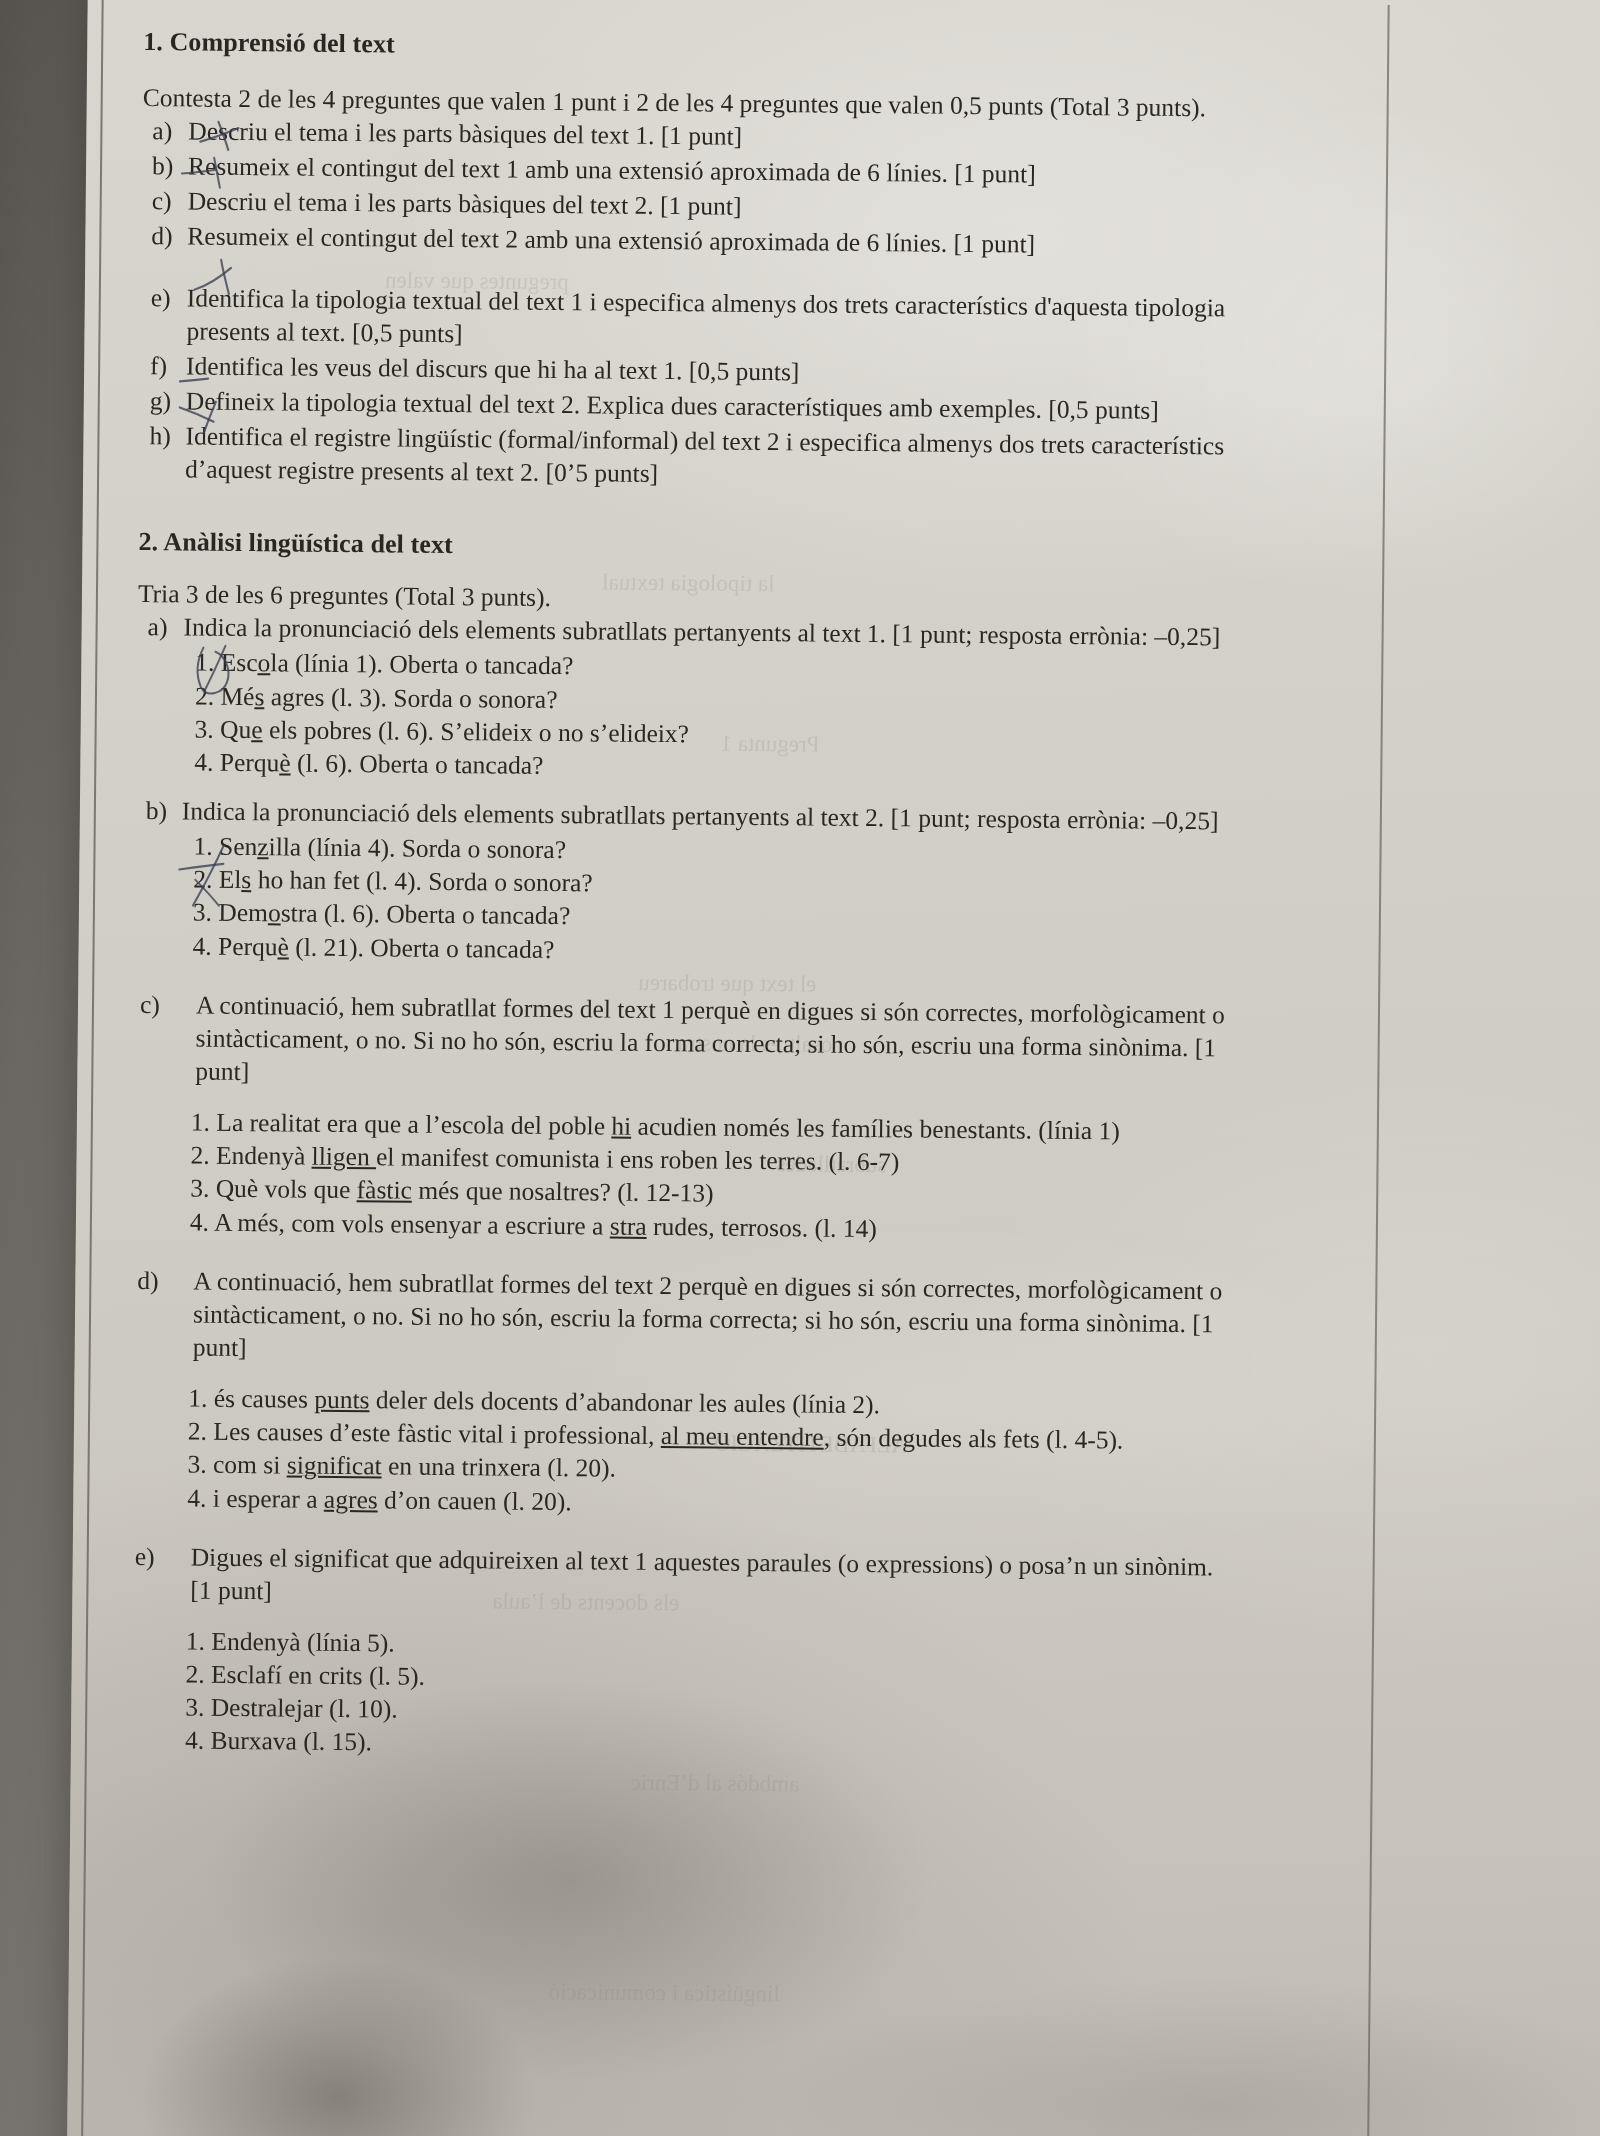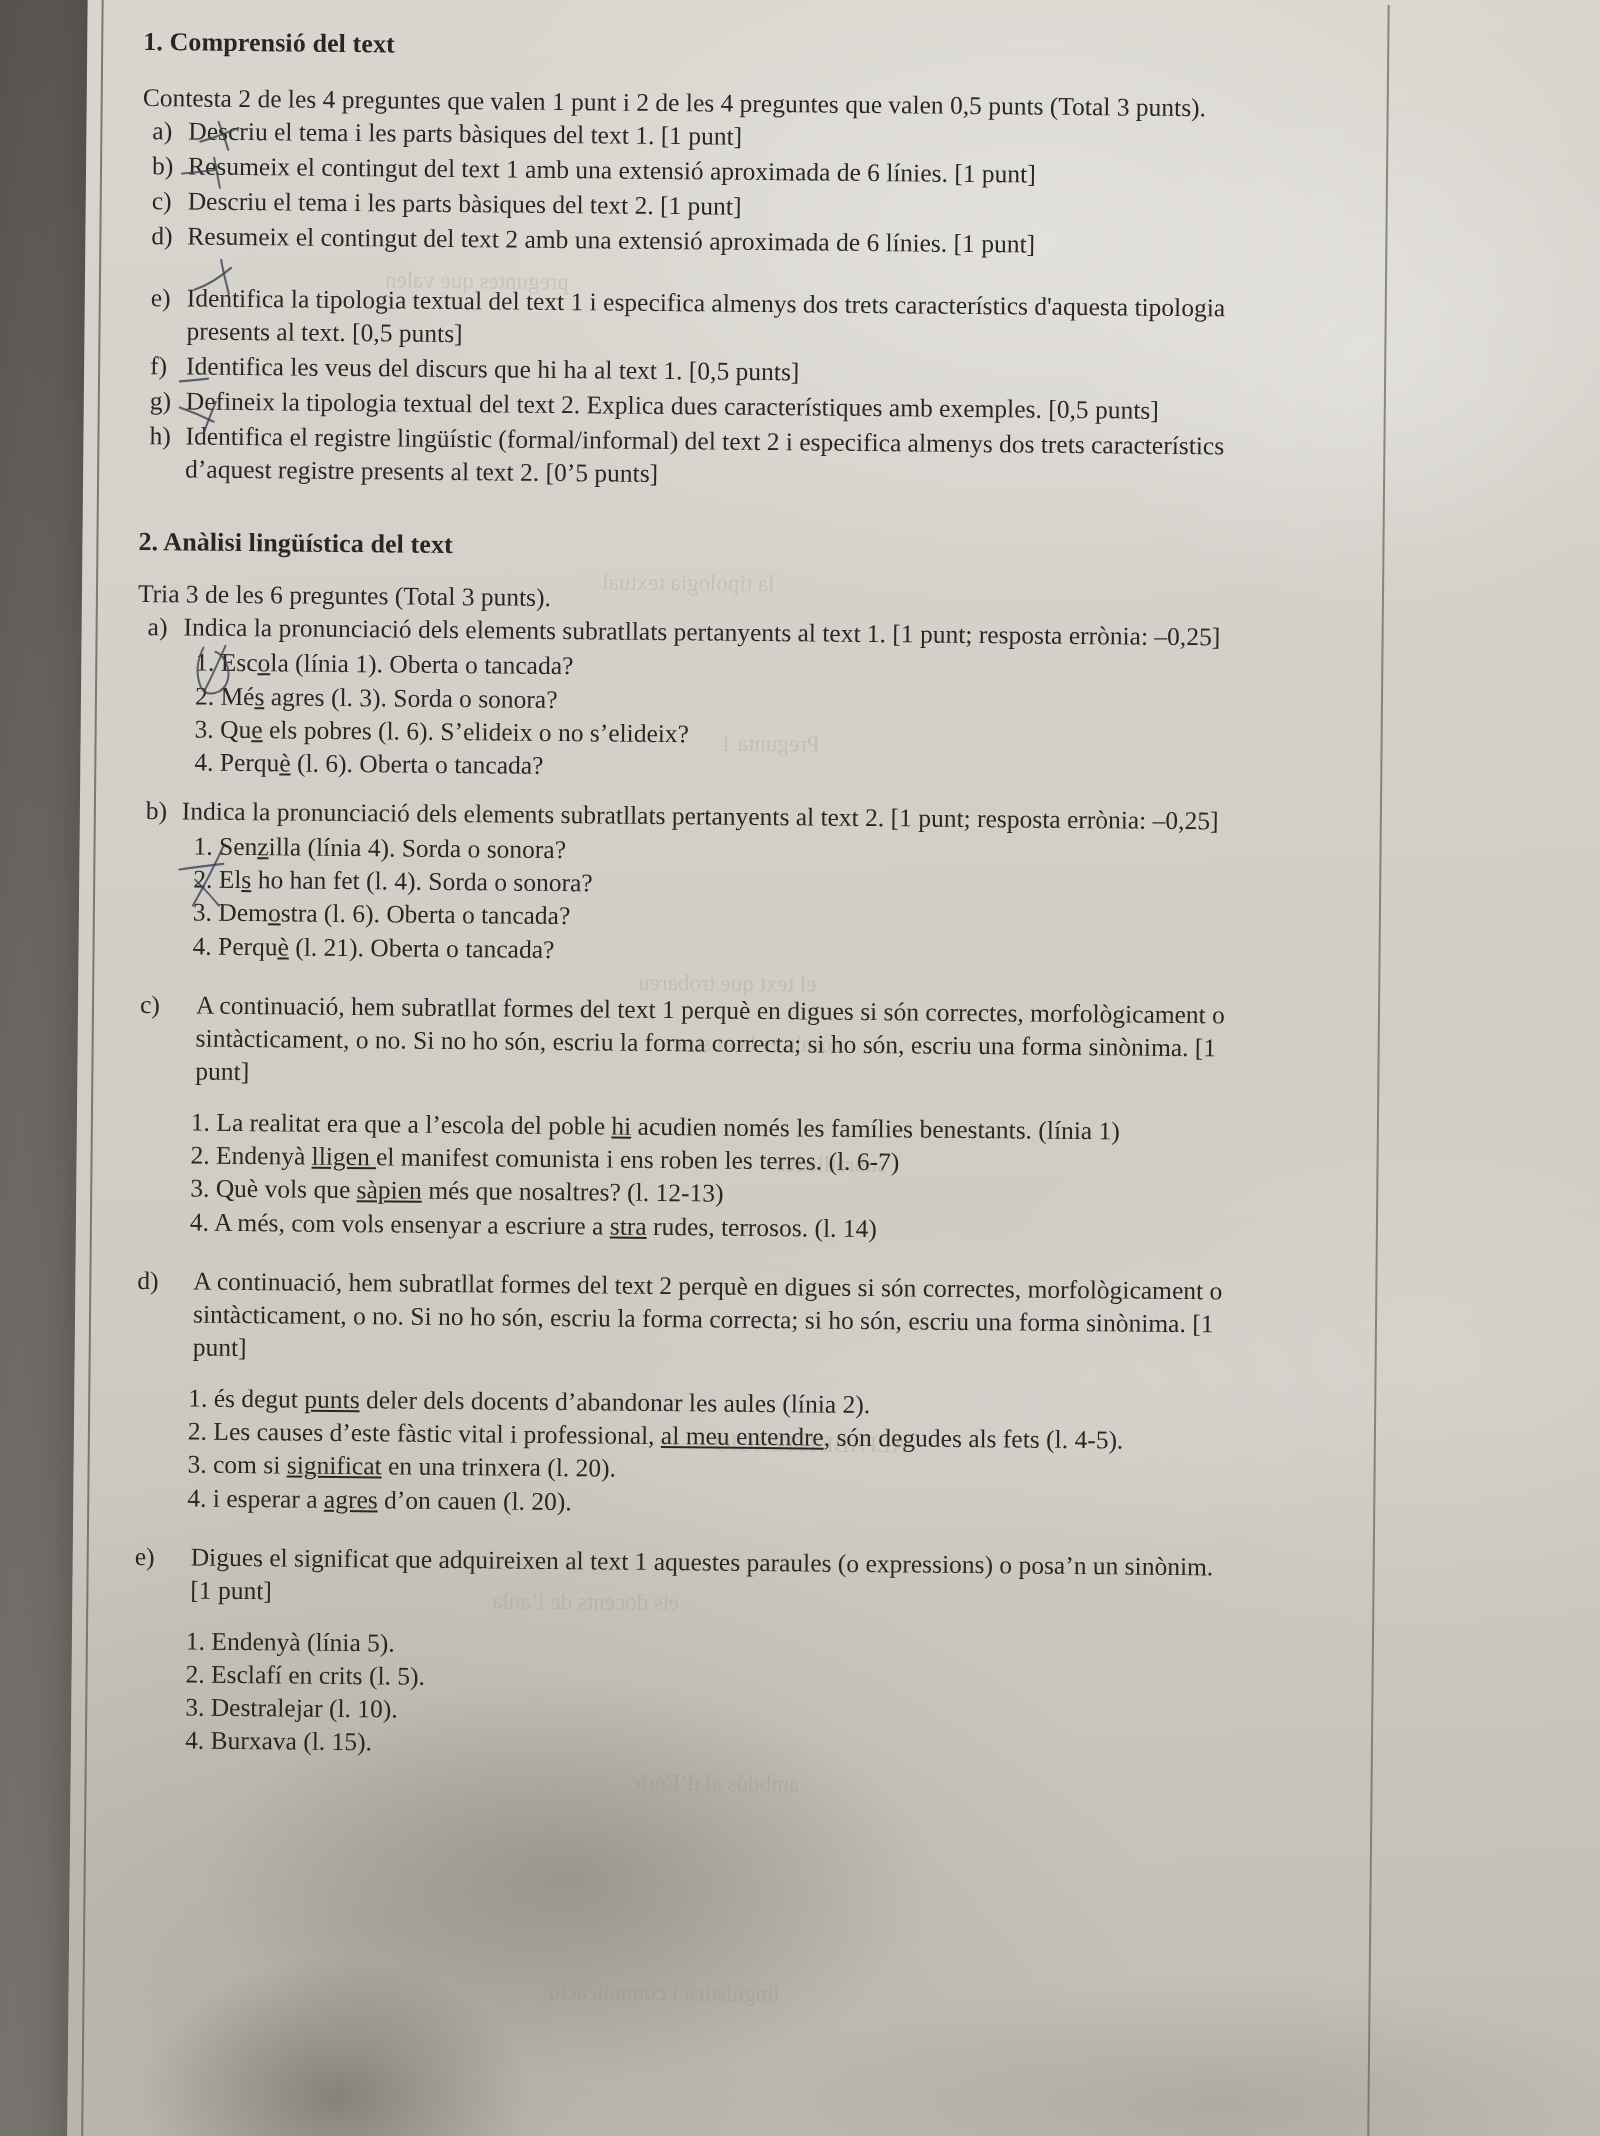--- a/index.html
+++ b/index.html
@@ -297,39 +297,39 @@
         <li>
           <span>1.</span>
           <span>La realitat era que a l’escola del poble </span><u>hi</u><span> acudien només les famílies benestants. (línia 1)</span>
         </li>
         <li>
           <span>2.</span>
           <span>Endenyà </span><u>lligen </u><span>el manifest comunista i ens roben les terres. (l. 6-7)</span>
         </li>
         <li>
           <span>3.</span>
-          <span>Què vols que </span><u>sàpien</u><span> més que nosaltres? (l. 12-13)</span>
+          <span>Què vols que </span><u>fàstic</u><span> més que nosaltres? (l. 12-13)</span>
         </li>
         <li>
           <span>4.</span>
           <span>A més, com vols ensenyar a escriure a </span><u>stra</u><span> rudes, terrosos. (l. 14)</span>
         </li>
       </ul>
 
       <div class="gap-m"></div>
 
       <div class="q wide">
         <span class="lbl">d)</span>
         <span class="q-body">A continuació, hem subratllat formes del text 2 perquè en digues si són correctes, morfològicament o sintàcticament, o no. Si no ho són, escriu la forma correcta; si ho són, escriu una forma sinònima. [1 punt]</span>
       </div>
       <div class="gap-s"></div>
       <ul class="sublist">
         <li>
           <span>1.</span>
-          <span>és degut </span><u>punts</u><span> deler dels docents d’abandonar les aules (línia 2).</span>
+          <span>és causes </span><u>punts</u><span> deler dels docents d’abandonar les aules (línia 2).</span>
         </li>
         <li>
           <span>2.</span>
           <span>Les causes d’este fàstic vital i professional, </span><u>al meu entendre</u><span>, són degudes als fets (l. 4-5).</span>
         </li>
         <li>
           <span>3.</span>
           <span>com si </span><u>significat</u><span> en una trinxera (l. 20).</span>
         </li>
         <li>

